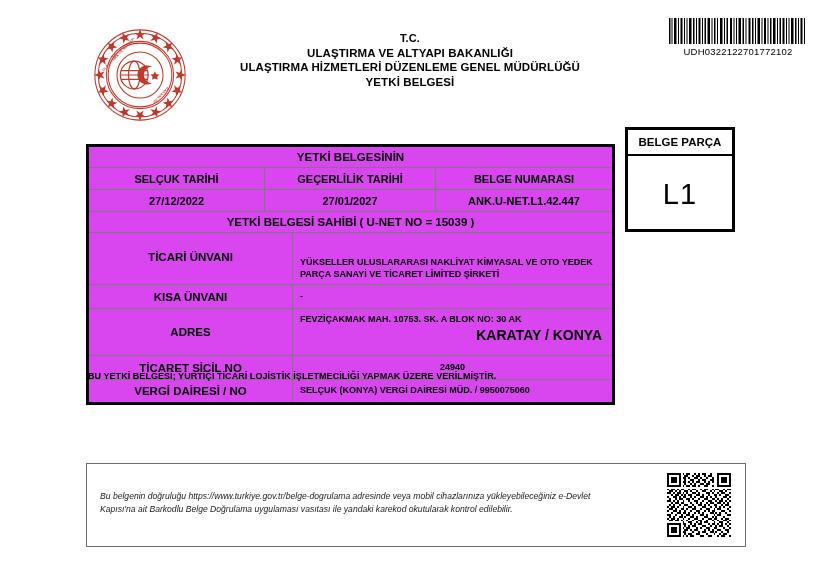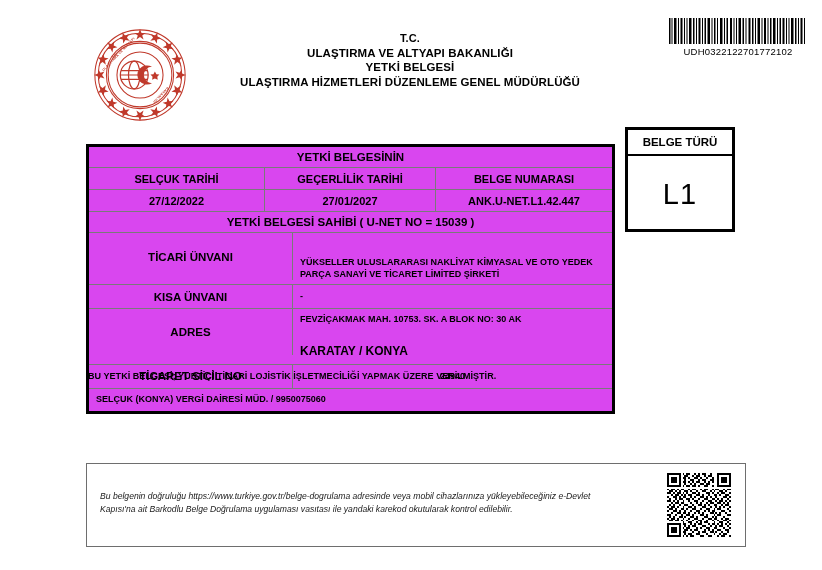--- a/index.html
+++ b/index.html
@@ -144,23 +144,24 @@
 
   .row-short { min-height: 23px; }
   .row-short .label { height: 23px; display: flex; align-items: center; }
   .row-short .value { padding-top: 5px; }
 
   .row-address { min-height: 46px; }
   .row-address .label { height: 46px; display: flex; align-items: center; }
   .row-address .value { padding-top: 4px; position: relative; }
   .addr-line2 {
     display: block;
+    text-align: right;
     padding-right: 3px;
-    margin-top: 18px;
-    font-size: 12px;
+    margin-top: 1px;
+    font-size: 14px;
   }
 
   .row-reg { min-height: 23px; }
   .row-reg .label { height: 23px; display: flex; align-items: center; }
   .row-reg .value { padding-top: 5px; text-align: center; }
 
   .row-tax { min-height: 22px; }
   .row-tax .label { height: 22px; display: flex; align-items: center; }
   .row-tax .value { padding-top: 4px; }
 
@@ -281,22 +282,22 @@
       <g fill="#c0392b" font-family="Liberation Sans, sans-serif" font-size="3.5" font-weight="bold" letter-spacing="0.3">
         <text transform="rotate(-46 50 50) translate(50 20)" text-anchor="middle">ULAŞTIRMA VE ALTYAPI</text>
         <text transform="rotate(134 50 50) translate(50 21)" text-anchor="middle">BAKANLIĞI</text>
       </g>
     </svg>
   </div>
 
   <div class="header-titles">
     <div class="line tc">T.C.</div>
     <div class="line">ULAŞTIRMA VE ALTYAPI BAKANLIĞI</div>
+    <div class="line">ULAŞTIRMA HİZMETLERİ DÜZENLEME GENEL MÜDÜRLÜĞÜ</div>
     <div class="line">YETKİ BELGESİ</div>
-    <div class="line">ULAŞTIRMA HİZMETLERİ DÜZENLEME GENEL MÜDÜRLÜĞÜ</div>
   </div>
 
   <div class="barcode-block">
     <svg class="barcode-bars" viewBox="0 0 276 52" preserveAspectRatio="none">
       <g fill="#000">
         <rect x="2" y="0" width="3" height="52"></rect>
           <rect x="7" y="0" width="2" height="52"></rect>
         <rect x="12" y="0" width="5" height="52"></rect>
           <rect x="20" y="0" width="2" height="52"></rect>
         <rect x="25" y="0" width="4" height="52"></rect>
@@ -385,26 +386,27 @@
       <span class="addr-line2">KARATAY / KONYA</span>
     </div>
   </div>
 
   <div class="row row-kv row-reg">
     <div class="cell label">TİCARET SİCİL NO</div>
     <div class="cell value">24940</div>
   </div>
 
   <div class="row row-kv row-tax">
+    <div class="cell label">VERGİ DAİRESİ / NO</div>
     <div class="cell value">SELÇUK (KONYA) VERGİ DAİRESİ MÜD. / 9950075060</div>
   </div>
 </div>
 
 <div class="type-box">
-  <div class="type-head">BELGE TÜRÜ</div>
+  <div class="type-head">BELGE PARÇA</div>
   <div class="type-value">L1</div>
 </div>
 
 <div class="statement">BU YETKİ BELGESİ; YURTİÇİ TİCARİ LOJİSTİK İŞLETMECİLİĞİ YAPMAK ÜZERE VERİLMİŞTİR.</div>
 
 <div class="verify-box">
   <div class="verify-text">Bu belgenin doğruluğu https://www.turkiye.gov.tr/belge-dogrulama adresinde veya mobil cihazlarınıza yükleyebileceğiniz e-Devlet Kapısı'na ait Barkodlu Belge Doğrulama uygulaması vasıtası ile yandaki karekod okutularak kontrol edilebilir.</div>
   <div class="qr">
     <svg viewBox="0 0 33 33" xmlns="http://www.w3.org/2000/svg" shape-rendering="crispEdges">
       <rect width="33" height="33" fill="#fff"></rect>

